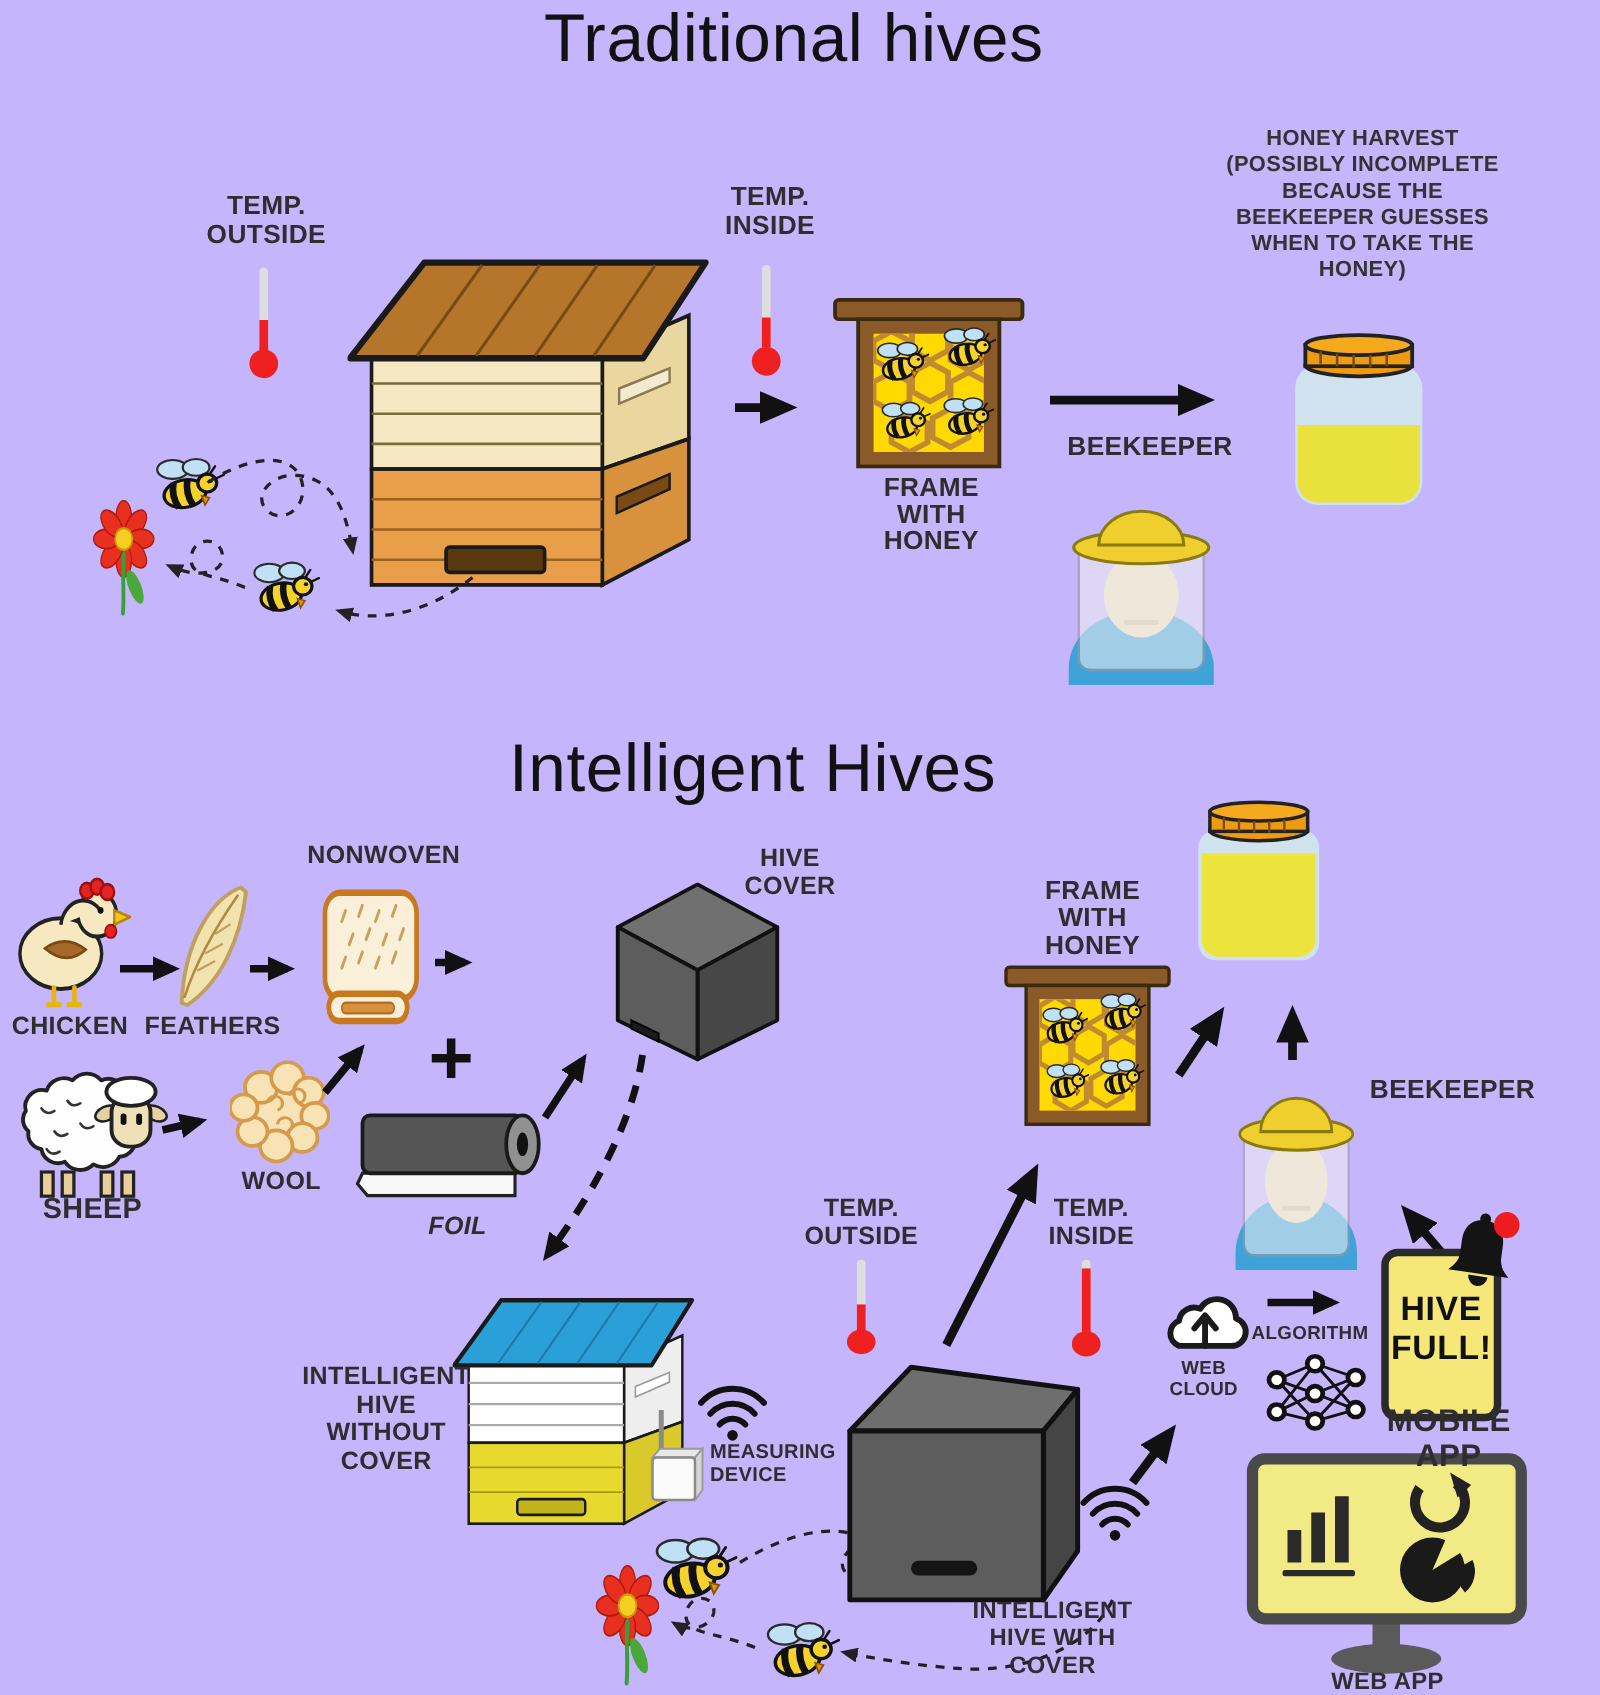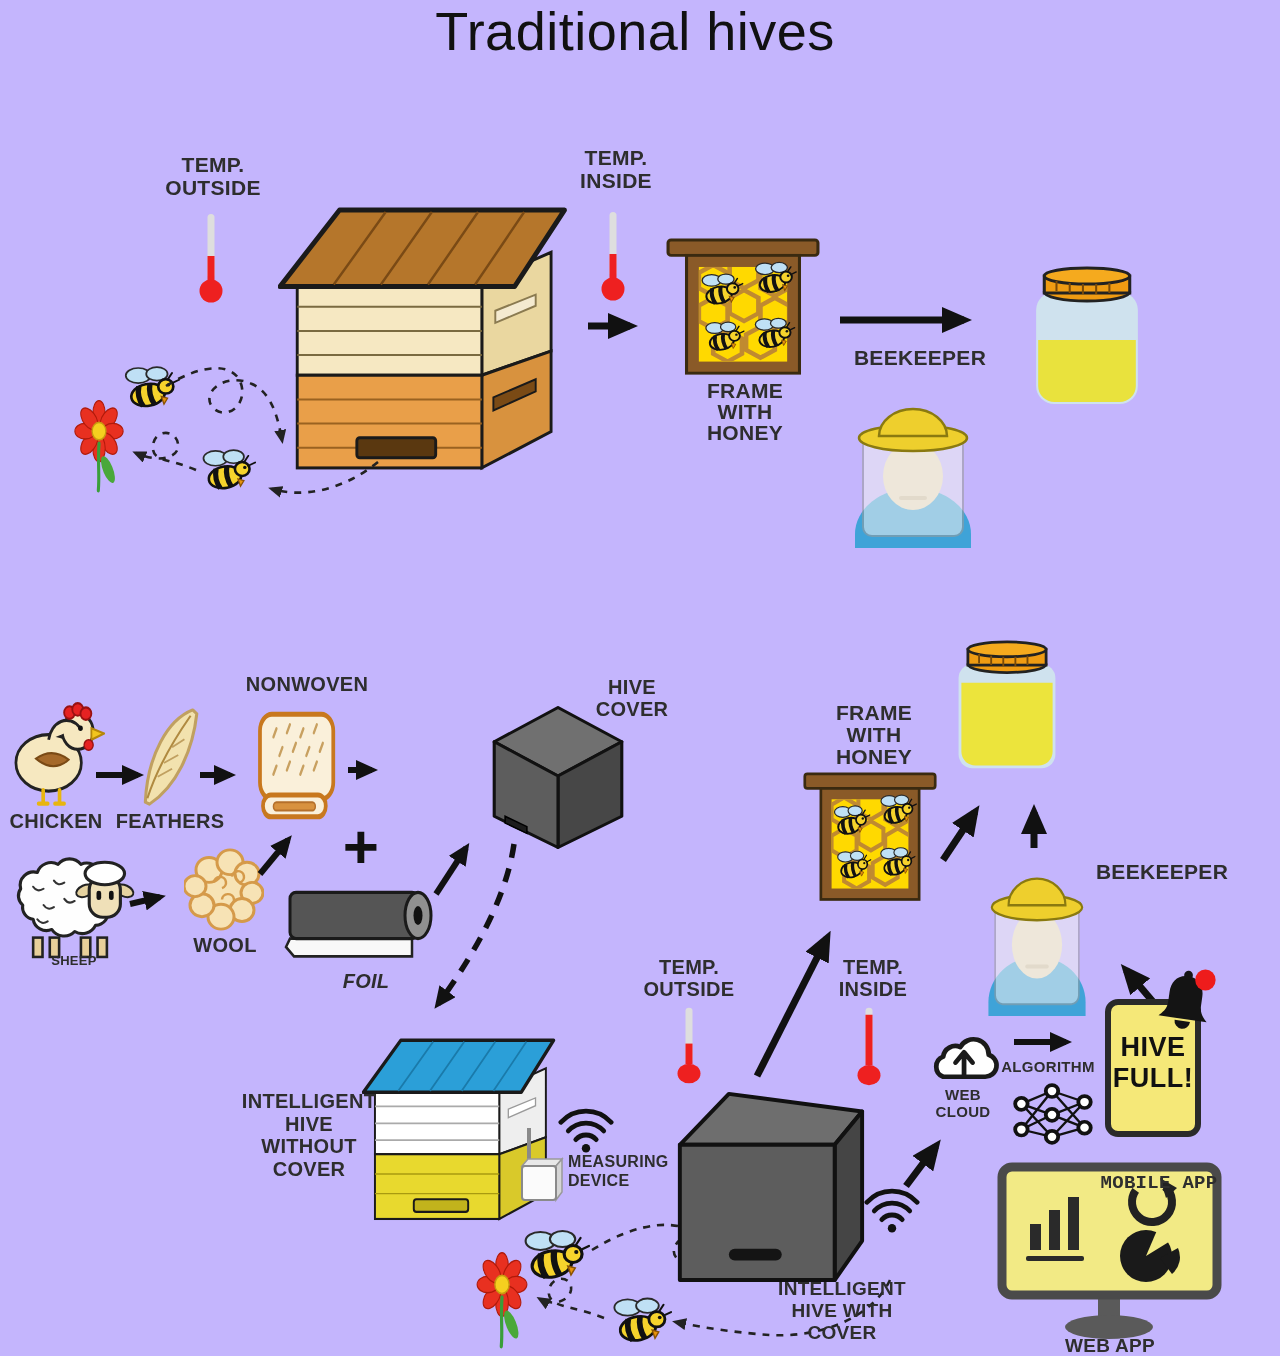--- a/index.html
+++ b/index.html
@@ -455,27 +455,34 @@
 
 <div class="title" style="left:635px;top:0px;">Traditional hives</div>
 <div class="lbl" style="left:213px;top:153px;">TEMP.
 OUTSIDE</div>
 <div class="lbl" style="left:616px;top:146px;">TEMP.
 INSIDE</div>
 <div class="lbl" style="left:745px;top:380px;line-height:21px;">FRAME
 WITH
 HONEY</div>
 <div class="lbl" style="left:920px;top:346px;">BEEKEEPER</div>
-
+<div class="lbl note" style="left:1090px;top:100px;width:250px;">HONEY HARVEST
+(POSSIBLY INCOMPLETE
+BECAUSE THE
+BEEKEEPER GUESSES
+WHEN TO TAKE THE
+HONEY)</div>
+
+<div class="title" style="left:602px;top:584px;">Intelligent Hives</div>
 <div class="lbl" style="left:307px;top:673px;font-size:20px;">NONWOVEN</div>
 <div class="lbl" style="left:56px;top:810px;font-size:20px;">CHICKEN</div>
 <div class="lbl" style="left:170px;top:810px;font-size:20px;">FEATHERS</div>
 <div class="lbl" style="left:632px;top:676px;font-size:20px;line-height:22px;">HIVE
 COVER</div>
-<div class="lbl" style="left:74px;top:954px;font-size:13px;">SHEEP</div>
+<div class="lbl" style="left:74px;top:954px;font-size:23px;">SHEEP</div>
 <div class="lbl" style="left:225px;top:934px;font-size:20px;text-align:right;">WOOL</div>
 <div class="lbl plus" style="left:361px;top:816px;">+</div>
 <div class="lbl" style="left:366px;top:970px;font-size:20px;font-style:italic;">FOIL</div>
 <div class="lbl" style="left:309px;top:1090px;font-size:20px;line-height:22.5px;">INTELLIGENT
 HIVE
 WITHOUT
 COVER</div>
 <div class="lbl left" style="left:568px;top:1152px;font-size:16px;line-height:19px;">MEASURING
 DEVICE</div>
 <div class="lbl" style="left:689px;top:956px;font-size:20px;">TEMP.
@@ -487,16 +494,16 @@
 COVER</div>
 <div class="lbl" style="left:874px;top:702px;line-height:22px;">FRAME
 WITH
 HONEY</div>
 <div class="lbl" style="left:1162px;top:860px;">BEEKEEPER</div>
 <div class="lbl small" style="left:963px;top:1086px;">WEB
 CLOUD</div>
 <div class="lbl small" style="left:1048px;top:1058px;">ALGORITHM</div>
 <div class="lbl alert" style="left:1153px;top:1032px;">HIVE
 FULL!</div>
-<div class="lbl" style="left:1159px;top:1173px;font-size:19px;font-family:Liberation Mono, monospace;">MOBILE APP</div>
+<div class="lbl" style="left:1159px;top:1124px;font-size:25px;">MOBILE APP</div>
 <div class="lbl" style="left:1110px;top:1336px;font-size:19px;">WEB APP</div>
 
 </div>
 
 </body></html>

